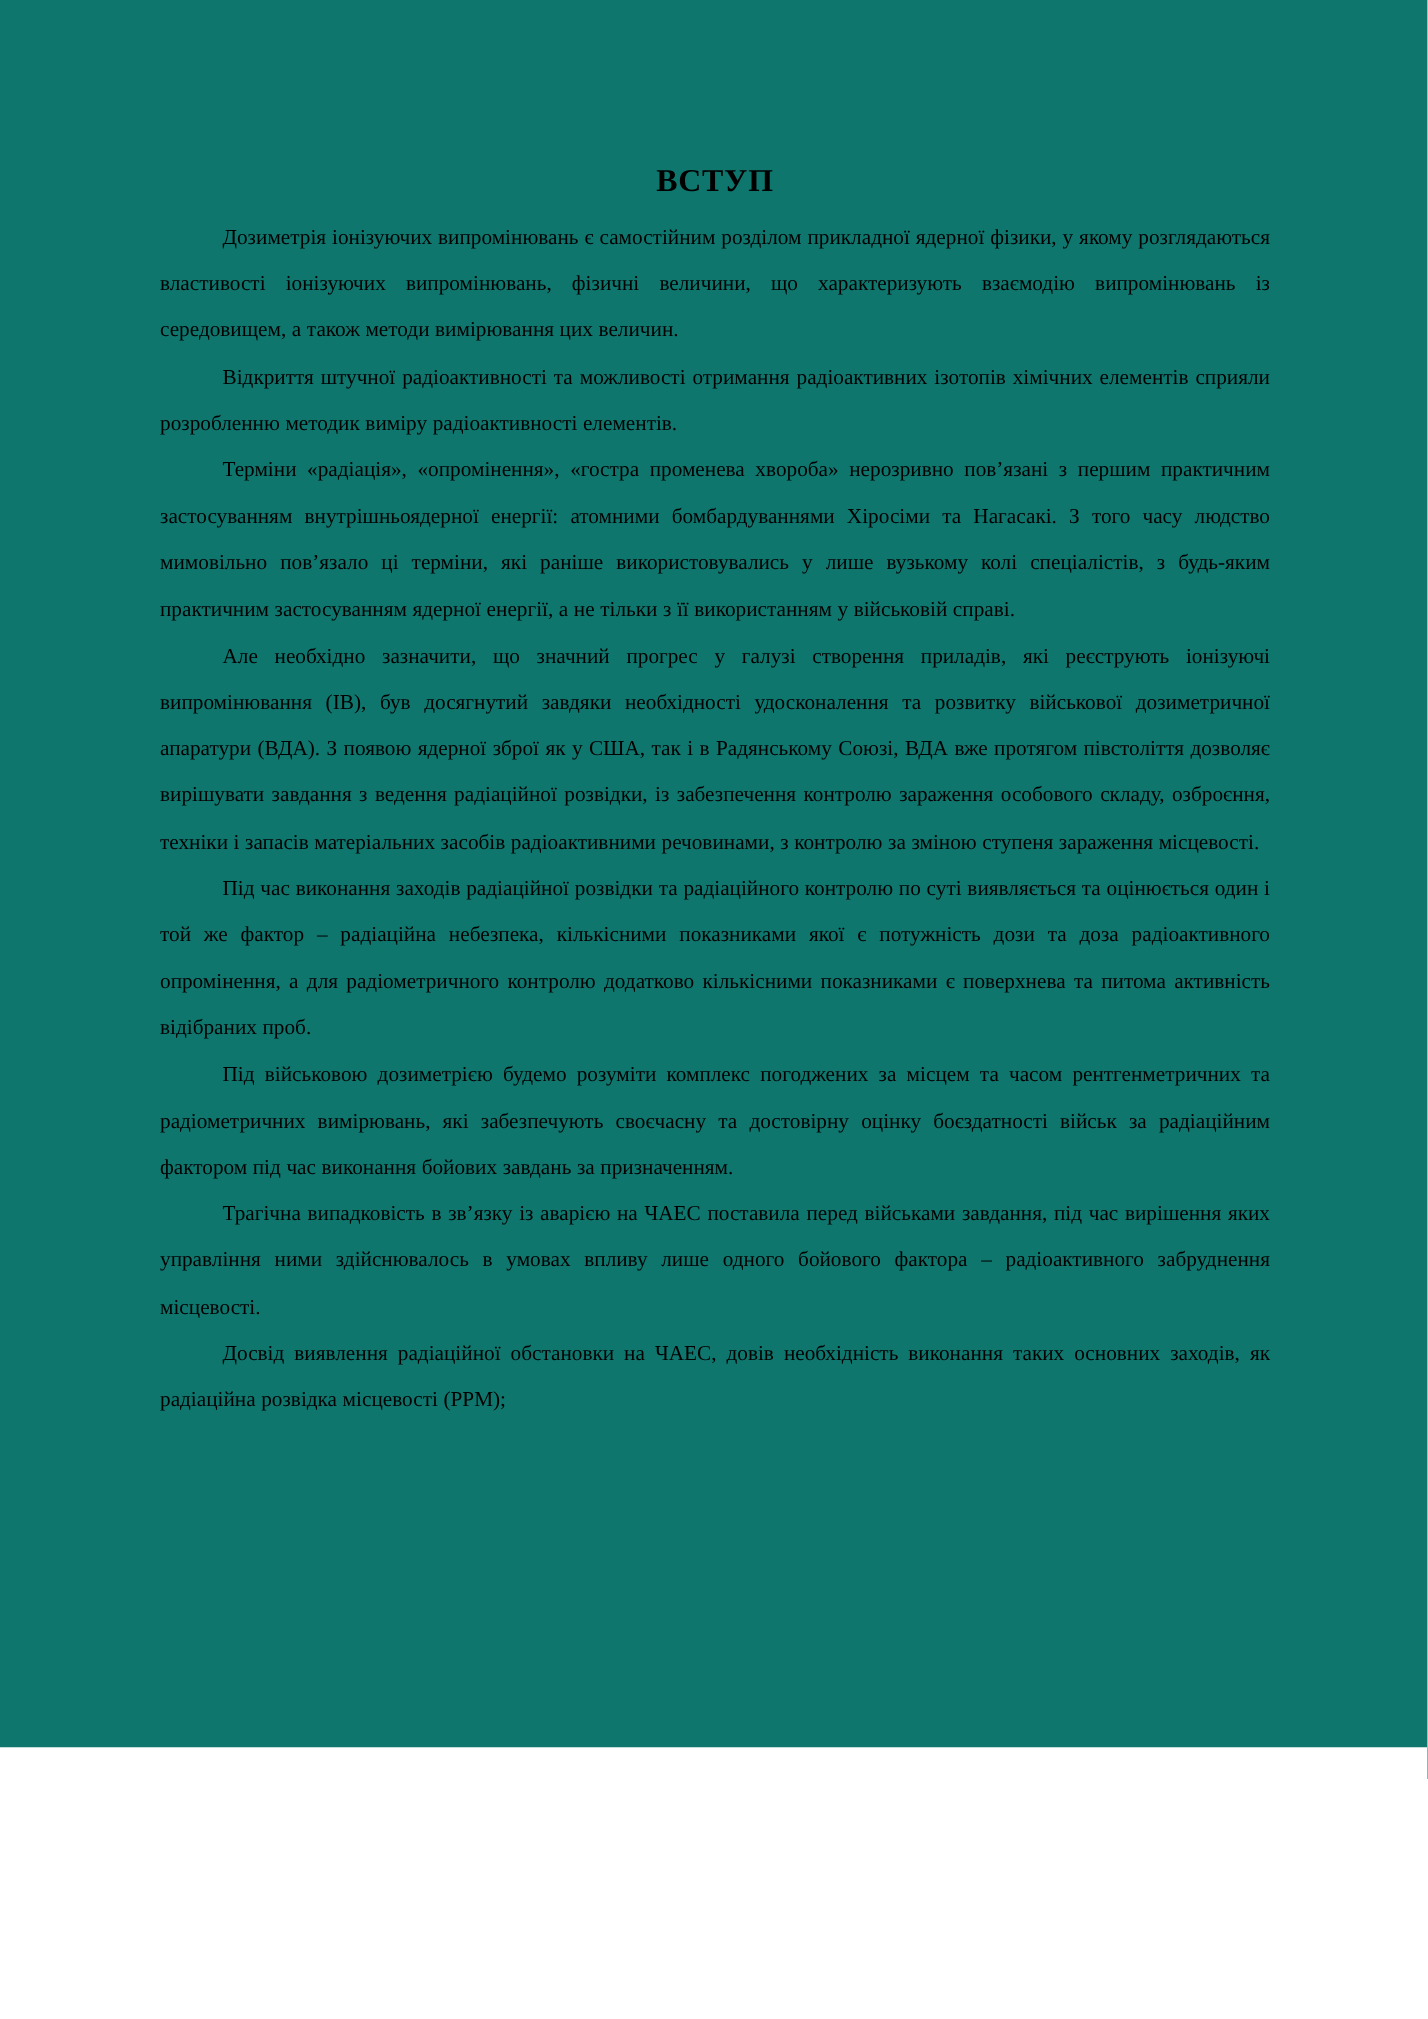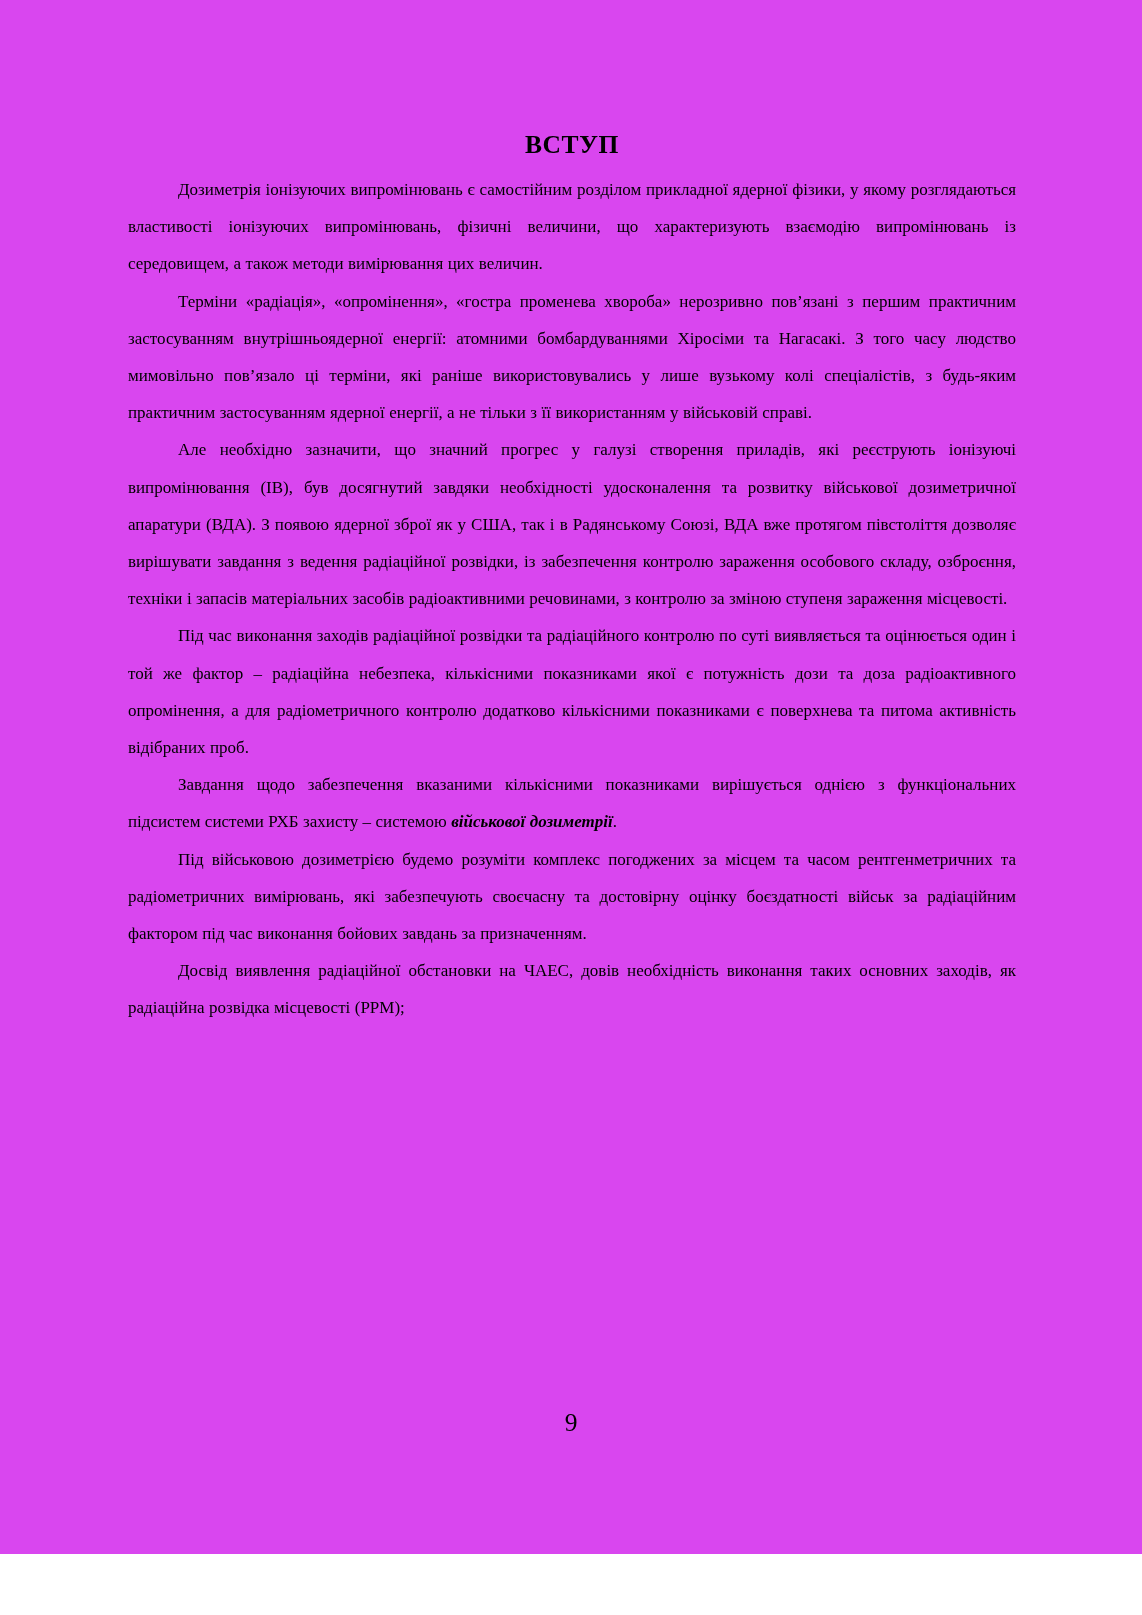--- a/index.html
+++ b/index.html
@@ -8,23 +8,23 @@
     padding: 0;
     background: #ffffff;
   }
   body {
     font-family: "Liberation Serif", "DejaVu Serif", serif;
     color: #000000;
   }
   .page {
     position: relative;
     width: 1142px;
-    height: 1554px;
+    height: 1398px;
     margin: 0 auto;
-    background: #d946ef;
+    background: #0f766e;
     box-sizing: border-box;
     overflow: hidden;
   }
   .content {
     position: absolute;
     left: 128px;
     top: 126px;
     width: 888px;
   }
   .doc-heading {
@@ -64,31 +64,32 @@
 <body>
 
 <div class="page">
 
   <div class="content">
 
     <h1 class="doc-heading">ВСТУП</h1>
 
     <p class="para">Дозиметрія іонізуючих випромінювань є самостійним розділом прикладної ядерної фізики, у якому розглядаються властивості іонізуючих випромінювань, фізичні величини, що характеризують взаємодію випромінювань із середовищем, а також методи вимірювання цих величин.</p>
 
+    <p class="para">Відкриття штучної радіоактивності та можливості отримання радіоактивних ізотопів хімічних елементів сприяли розробленню методик виміру радіоактивності елементів.</p>
 
     <p class="para">Терміни «радіація», «опромінення», «гостра променева хвороба» нерозривно пов’язані з першим практичним застосуванням внутрішньоядерної енергії: атомними бомбардуваннями Хіросіми та Нагасакі. З того часу людство мимовільно пов’язало ці терміни, які раніше використовувались у лише вузькому колі спеціалістів, з будь-яким практичним застосуванням ядерної енергії, а не тільки з її використанням у військовій справі.</p>
 
     <p class="para">Але необхідно зазначити, що значний прогрес у галузі створення приладів, які реєструють іонізуючі випромінювання (ІВ), був досягнутий завдяки необхідності удосконалення та розвитку військової дозиметричної апаратури (ВДА). З появою ядерної зброї як у США, так і в Радянському Союзі, ВДА вже протягом півстоліття дозволяє вирішувати завдання з ведення радіаційної розвідки, із забезпечення контролю зараження особового складу, озброєння, техніки і запасів матеріальних засобів радіоактивними речовинами, з контролю за зміною ступеня зараження місцевості.</p>
 
     <p class="para">Під час виконання заходів радіаційної розвідки та радіаційного контролю по суті виявляється та оцінюється один і той же фактор – радіаційна небезпека, кількісними показниками якої є потужність дози та доза радіоактивного опромінення, а для радіометричного контролю додатково кількісними показниками є поверхнева та питома активність відібраних проб.</p>
 
-    <p class="para"><span>Завдання щодо забезпечення вказаними кількісними показниками вирішується однією з функціональних підсистем системи РХБ захисту – системою </span><span class="emph-bold-italic">військової дозиметрії</span><span>.</span></p>
 
     <p class="para">Під військовою дозиметрією будемо розуміти комплекс погоджених за місцем та часом рентгенметричних та радіометричних вимірювань, які забезпечують своєчасну та достовірну оцінку боєздатності військ за радіаційним фактором під час виконання бойових завдань за призначенням.</p>
 
+    <p class="para">Трагічна випадковість в зв’язку із аварією на ЧАЕС поставила перед військами завдання, під час вирішення яких управління ними здійснювалось в умовах впливу лише одного бойового фактора – радіоактивного забруднення місцевості.</p>
 
     <p class="para">Досвід виявлення радіаційної обстановки на ЧАЕС, довів необхідність виконання таких основних заходів, як радіаційна розвідка місцевості (РРМ);</p>
 
   </div>
 
   <div class="page-number">9</div>
 
 </div>
 
 </body></html>

